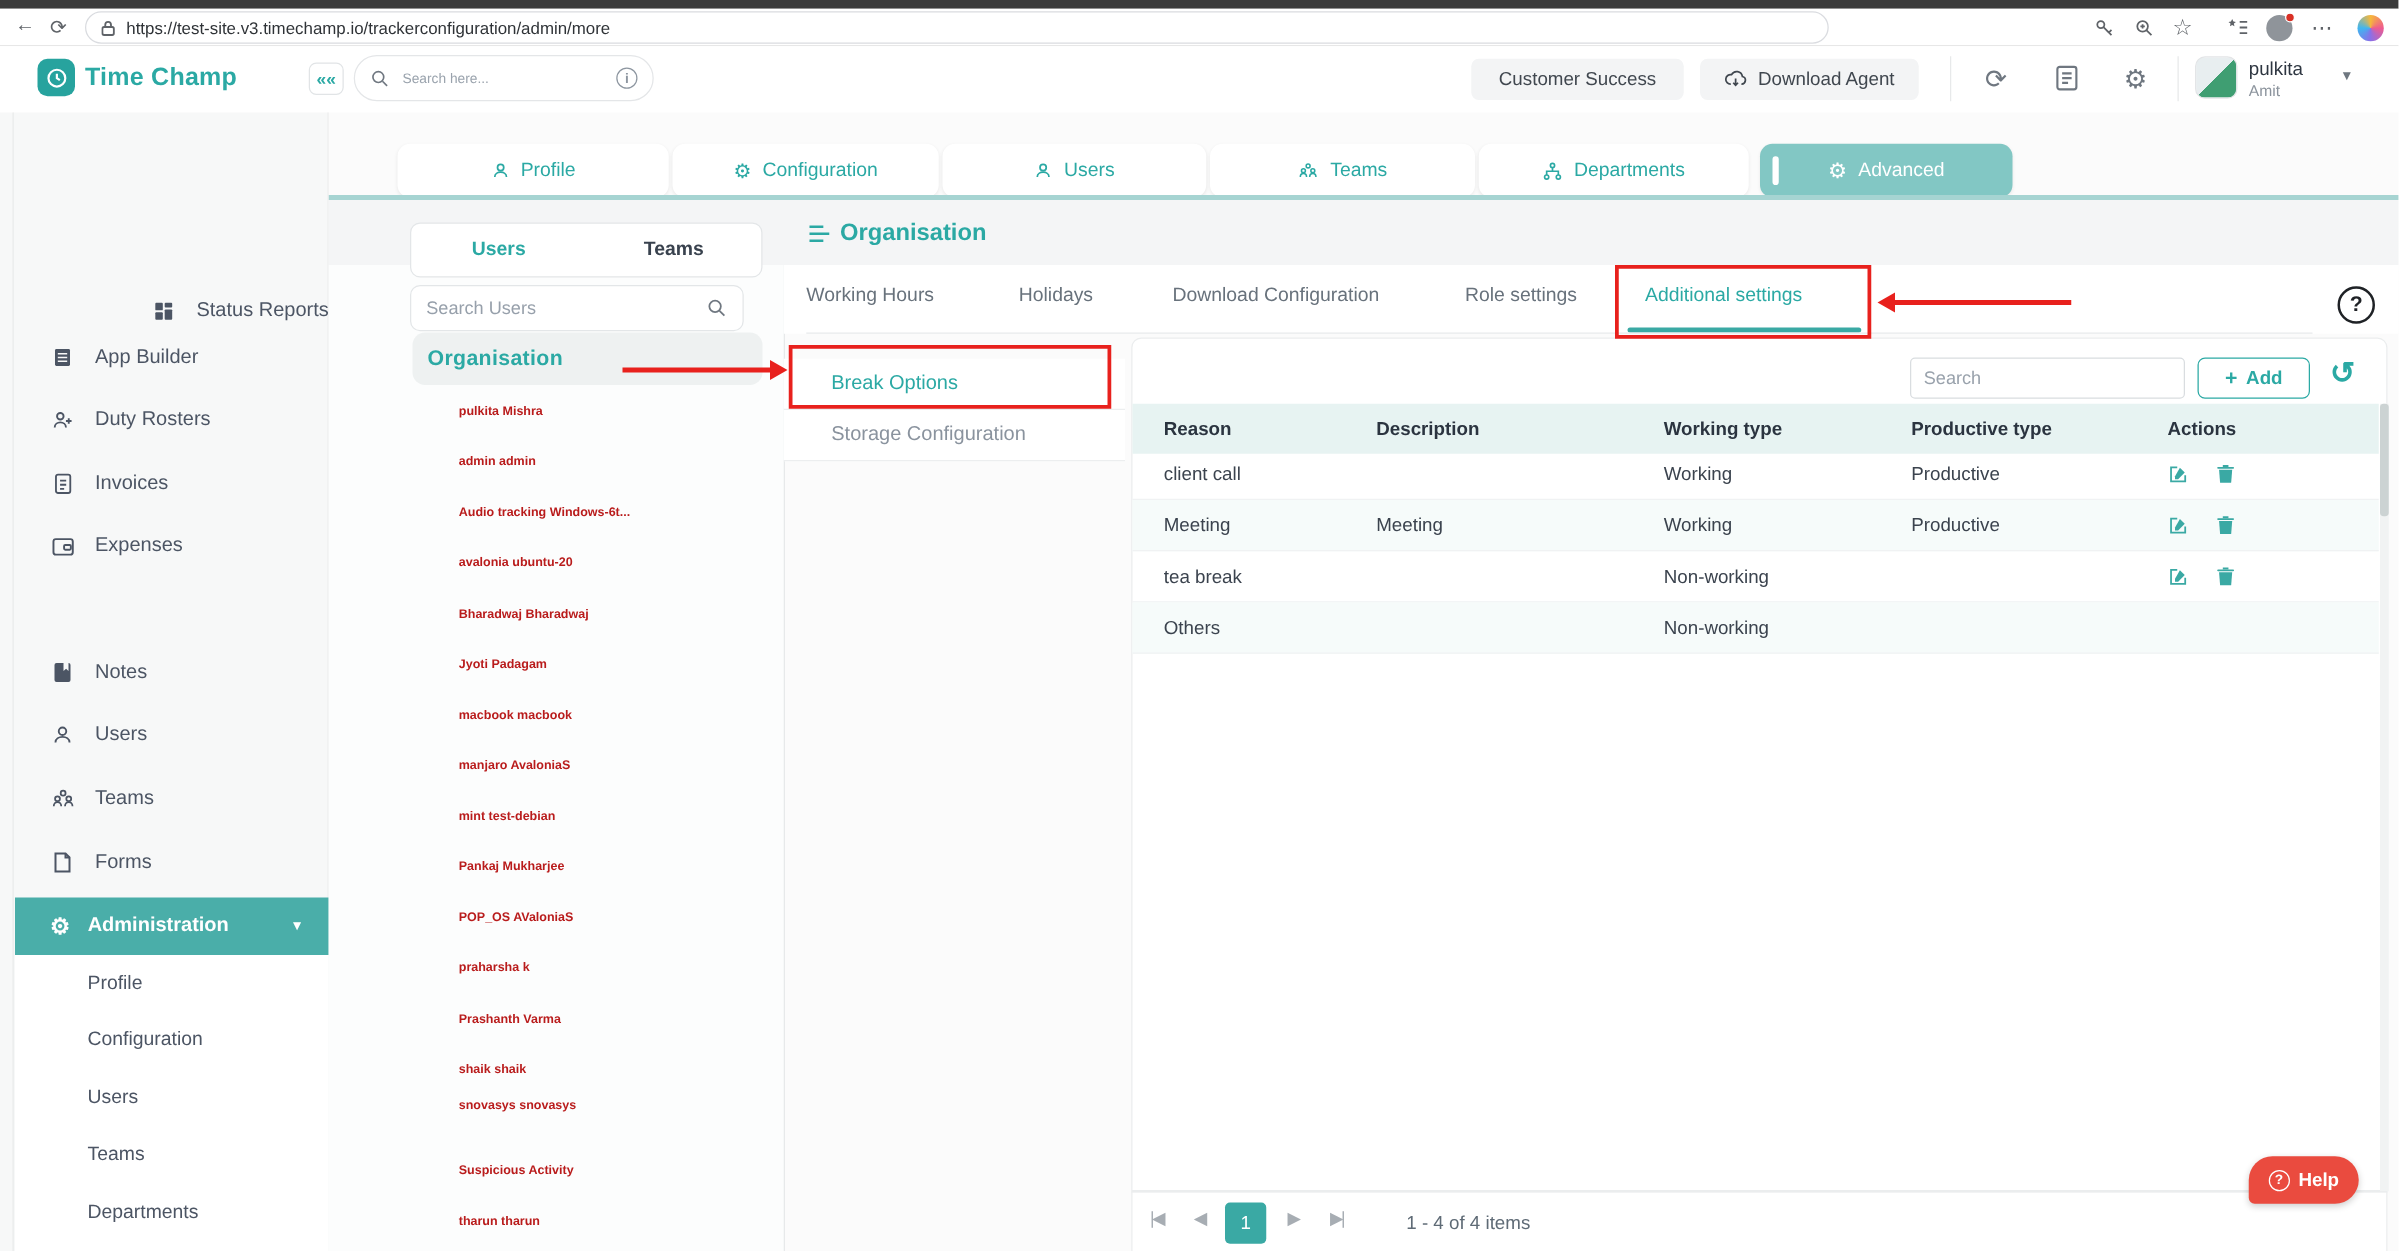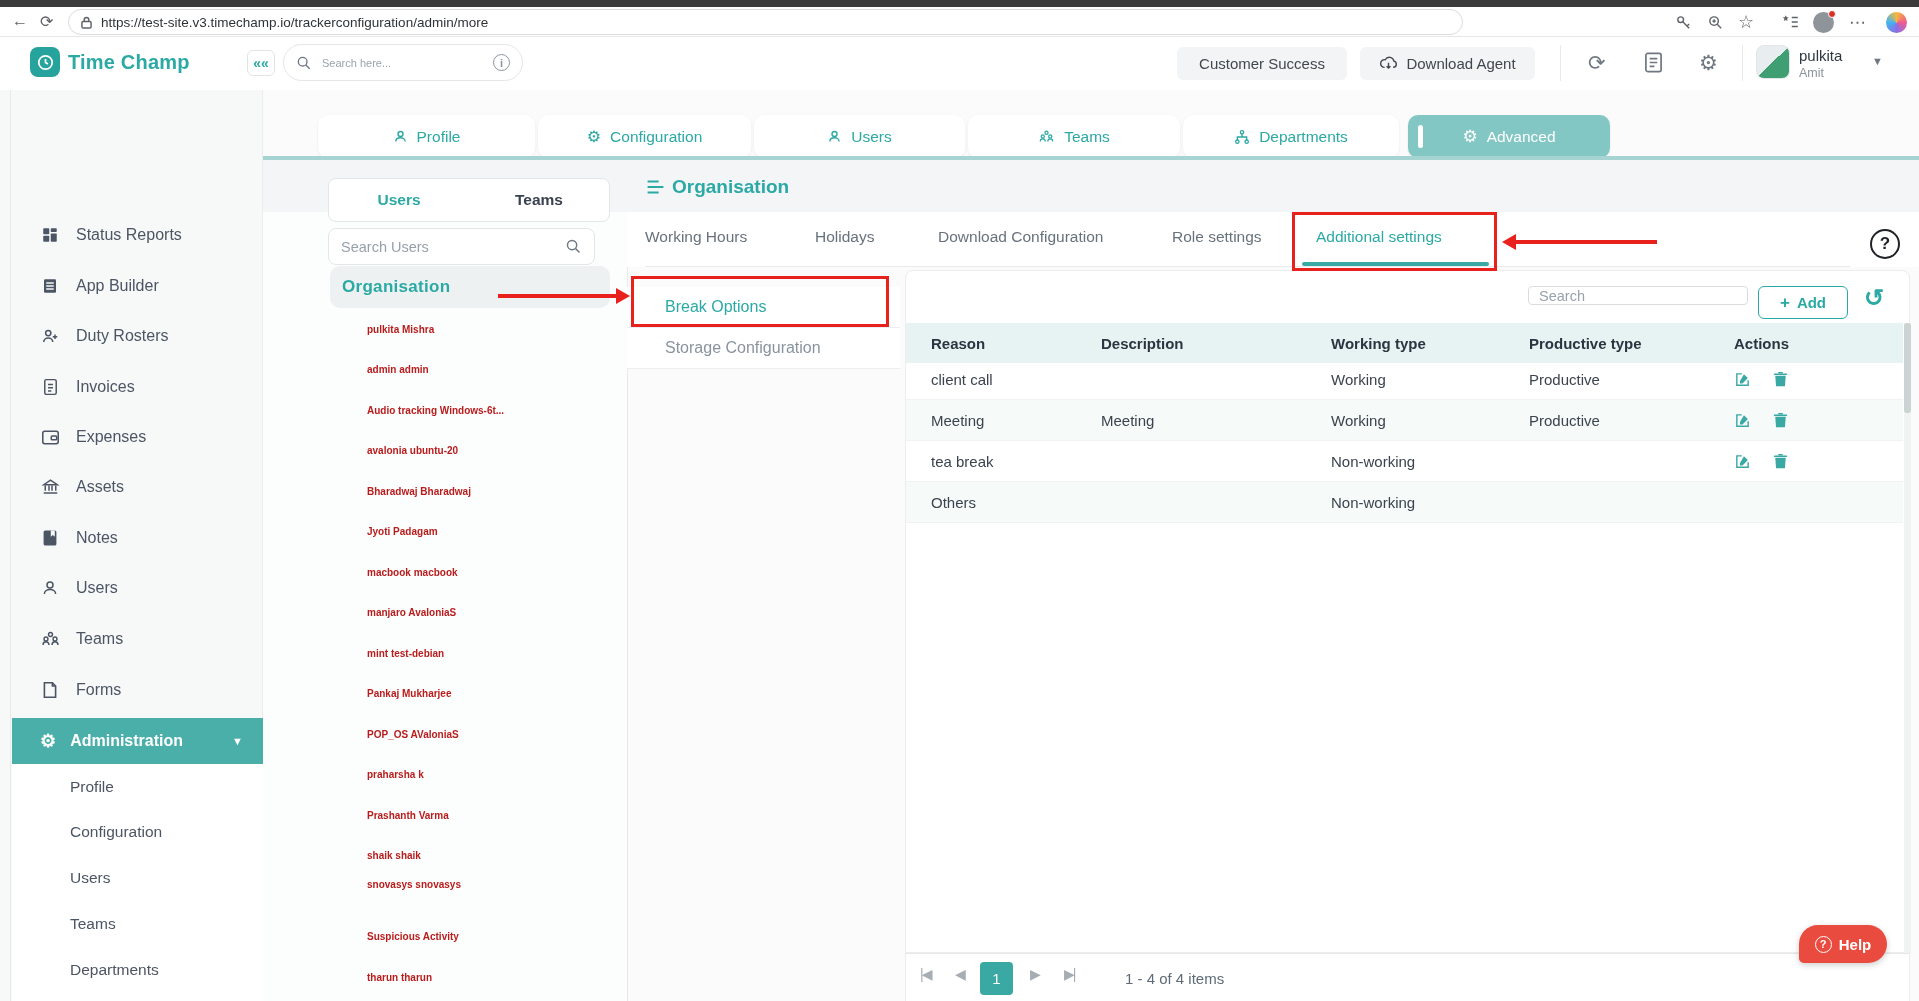--- a/index.html
+++ b/index.html
@@ -83,21 +83,21 @@
   #subtab-underline { left:1302px; top:262px; width:187px; height:4px; background:#3aa9a4; border-radius:2px; }
   #help-q { left:1870px; top:229px; width:30px; height:30px; border:2.5px solid #1f2226; border-radius:50%; display:flex; align-items:center; justify-content:center; font-size:17px; font-weight:700; color:#1f2226; background:#fff; }
 
   
   .menu-item { position:absolute; left:627px; width:273px; height:41px; display:flex; align-items:center; padding-left:38px; font-size:16px; background:#fff; border-bottom:1px solid #eceeef; }
   #menu-break { top:287px; color:#2ba9a4; }
   #menu-storage { top:328px; color:#8a939e; }
 
   
   #table-card { left:905px; top:270px; width:1005px; height:683px; background:#fff; border:1px solid #ebedee; border-radius:8px 8px 0 0; }
-  #tbl-search { position:absolute; left:622px; top:15px; width:220px; height:19px; border:1px solid #d9dde0; border-radius:4px; padding:0 10px; font-size:14.5px; color:#3a4450; outline:none; font-family:inherit; }
+  #tbl-search { position:absolute; left:622px; top:15px; width:220px; height:33px; border:1px solid #d9dde0; border-radius:4px; padding:0 10px; font-size:14.5px; color:#3a4450; outline:none; font-family:inherit; }
   #tbl-search::placeholder { color:#99a2ac; }
   #btn-add { position:absolute; left:852px; top:15px; width:90px; height:33px; border:1.5px solid #2ba9a4; border-radius:6px; color:#2ba9a4; font-weight:700; font-size:15px; display:flex; align-items:center; justify-content:center; gap:7px; background:#fff; }
   #btn-reset { position:absolute; left:958px; top:13px; font-size:24px; color:#2ba9a4; font-weight:700; }
   #thead { position:absolute; left:0; top:52px; width:997px; height:40px; background:#e7f3f2; display:flex; align-items:center; font-weight:700; font-size:15px; color:#2b3440; }
   .trow { position:absolute; left:0; width:997px; height:41px; display:flex; align-items:center; font-size:15px; color:#3b434e; border-bottom:1px solid #f0f2f3; }
   .trow.alt { background:#f6fbfa; }
   .c1{ width:195px; padding-left:25px; } .c2{ width:230px; } .c3{ width:198px; } .c4{ width:197px; } .c5{ display:flex; gap:22px; padding-left:8px; }
   #scrolltrack { position:absolute; left:998px; top:52px; width:7px; height:630px; background:#f1f3f3; }
   #scrollthumb { position:absolute; left:998px; top:52px; width:7px; height:90px; background:#ccd3d3; border-radius:3px; }
 
@@ -215,21 +215,21 @@
     </div>
   <div class="abs hdr-ic" style="left:1699px;top:51px;font-size:21px;">⚙</div>
   <div class="abs hdiv" style="left:1742px;"></div>
   <div class="abs" id="hdr-avatar"></div>
   <div class="abs" id="hdr-user-name">pulkita</div>
   <div class="abs" id="hdr-user-org">Amit</div>
   <div class="abs" id="hdr-caret">▼</div>
 
   <div class="abs" id="sidebar">
     <span class="rail"></span>
-    <div class="side-item" style="top:125px;">
+    <div class="side-item" style="top:139px;justify-content:flex-end;">
         <span class="ic">
           <svg width="18" height="18" viewBox="0 0 24 24" fill="#4c5564">
             <rect x="3" y="3" width="8" height="8" rx="1"></rect>
             <rect x="13" y="3" width="8" height="5" rx="1"></rect>
             <rect x="3" y="13" width="8" height="8" rx="1"></rect>
             <rect x="13" y="10" width="8" height="11" rx="1"></rect>
           </svg>
         </span>
         <span>Status Reports</span>
       </div>
@@ -262,29 +262,20 @@
         <span>Invoices</span>
       </div>
     <div class="side-item" style="top:327px;">
         <span class="ic">
           <svg width="19" height="17" viewBox="0 0 24 22" fill="none" stroke="#4c5564" stroke-width="2">
             <rect x="2" y="3" width="20" height="16" rx="2.5"></rect>
             <rect x="13" y="9" width="7" height="5" rx="1.2"></rect>
           </svg>
         </span>
         <span>Expenses</span>
-      </div>
-    <div class="side-item" style="top:377px;">
-        <span class="ic">
-          <svg width="19" height="18" viewBox="0 0 24 24" fill="none" stroke="#4c5564" stroke-width="2">
-            <path d="M3 9l9-6 9 6H3z"></path>
-            <path d="M5 10v7M10 10v7M14 10v7M19 10v7M3 20h18"></path>
-          </svg>
-        </span>
-        <span>Assets</span>
       </div>
     <div class="side-item" style="top:428px;">
         <span class="ic">
           <svg width="16" height="18" viewBox="0 0 20 22">
             <rect x="2" y="1.5" width="16" height="19" rx="2" fill="#4c5564"></rect>
             <path d="M11 1.5v8l2.6-2.2L16 9.5v-8z" fill="#f7f8f8"></path>
           </svg>
         </span>
         <span>Notes</span>
       </div>

